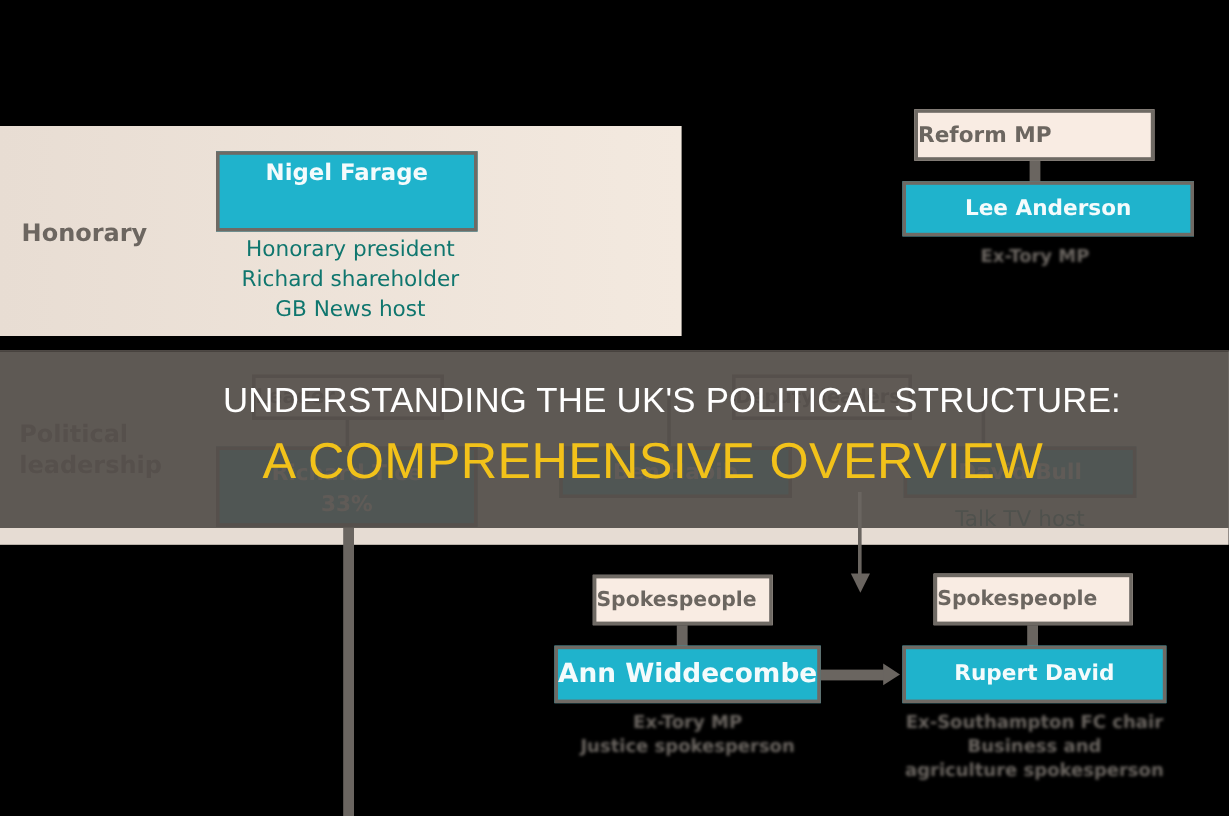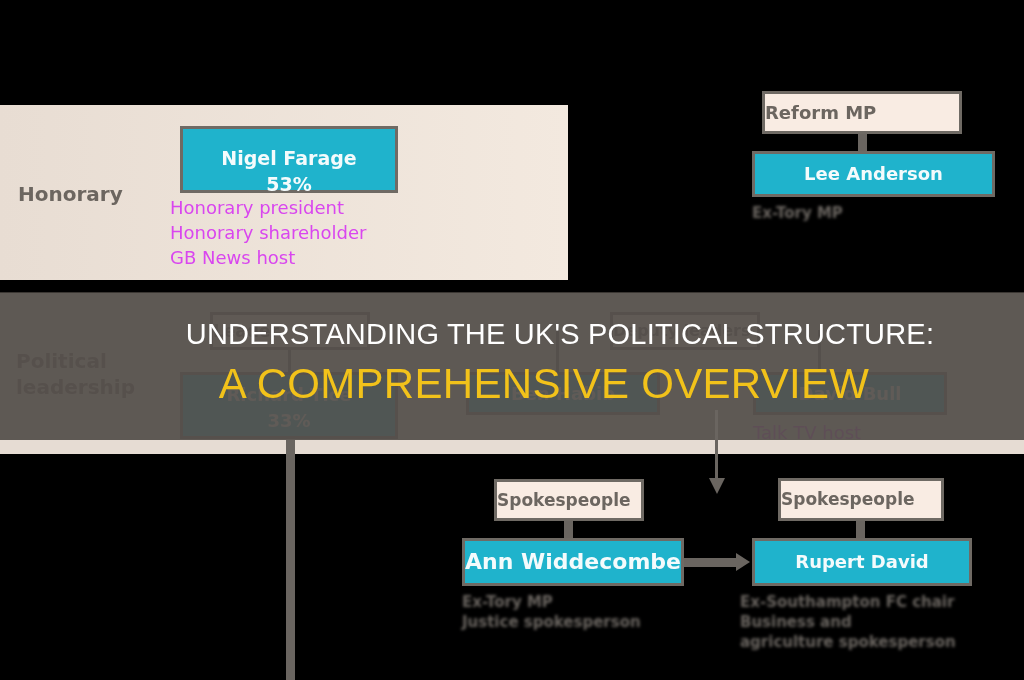--- a/index.html
+++ b/index.html
@@ -18,21 +18,21 @@
     }
     .teal-box {
       background: #1fb3cc; border: 3px solid #6f6a64; box-sizing: border-box;
       color: #f4fbfc; font-weight: bold; text-align: center;
     }
     .beige-box {
       background: #f9ece3; border: 3px solid #6f6a64; box-sizing: border-box;
       color: #6c6660; font-weight: bold; text-align: left;
     }
     .caption {
-      color: #d946ef; font-size: 18px; line-height: 25px;
+      color: #0f766e; font-size: 18px; text-align: center; line-height: 25px;
     }
     .caption.blur {
       color: #6a6560; font-weight: bold; filter: blur(1.4px); font-size: 15px; line-height: 20px;
     }
     .vline { background: #6a6560; }
     .overlay-band {
       left: 0; top: 292px; width: 1024px; height: 148px;
       background: rgba(84, 79, 74, 0.93);
     }
     .bottom-strip {
@@ -50,27 +50,26 @@
       font-size: 42px; letter-spacing: 0.3px; margin-left: 32px;
     }
   </style>
 </head>
 <body>
 
 <div class="abs exec-band"></div>
 
 <div class="abs row-label" style="left:18px; top:181px;">Honorary</div>
 
-<div class="abs teal-box" style="left:180px; top:126px; width:218px; height:67px; font-size:19px; line-height:26px; padding-top:16px;">
+<div class="abs teal-box" style="left:180px; top:126px; width:218px; height:67px; font-size:19px; line-height:26px; padding-top:2px;">
   <div>Nigel Farage</div>
-  <div>53%</div>
 </div>
 <div class="abs caption" style="left:170px; top:195px; width:244px;">
   <div>Honorary president</div>
-  <div>Honorary shareholder</div>
+  <div>Richard shareholder</div>
   <div>GB News host</div>
 </div>
 
 <div class="abs beige-box" style="left:762px; top:91px; width:200px; height:43px; font-size:18px; line-height:37px;">Reform MP</div>
 <div class="abs vline" style="left:858px; top:134px; width:9px; height:18px;"></div>
 <div class="abs teal-box" style="left:752px; top:151px; width:243px; height:46px; font-size:18px; line-height:40px;">Lee Anderson</div>
 <div class="abs caption blur" style="left:752px; top:203px; width:221px;">Ex-Tory MP</div>
 
 <div class="abs" style="left:0; top:292px; width:1024px; height:148px; background:#e4d9cf;"></div>
 <div class="abs row-label" style="left:16px; top:348px; white-space:pre-line;">Political

